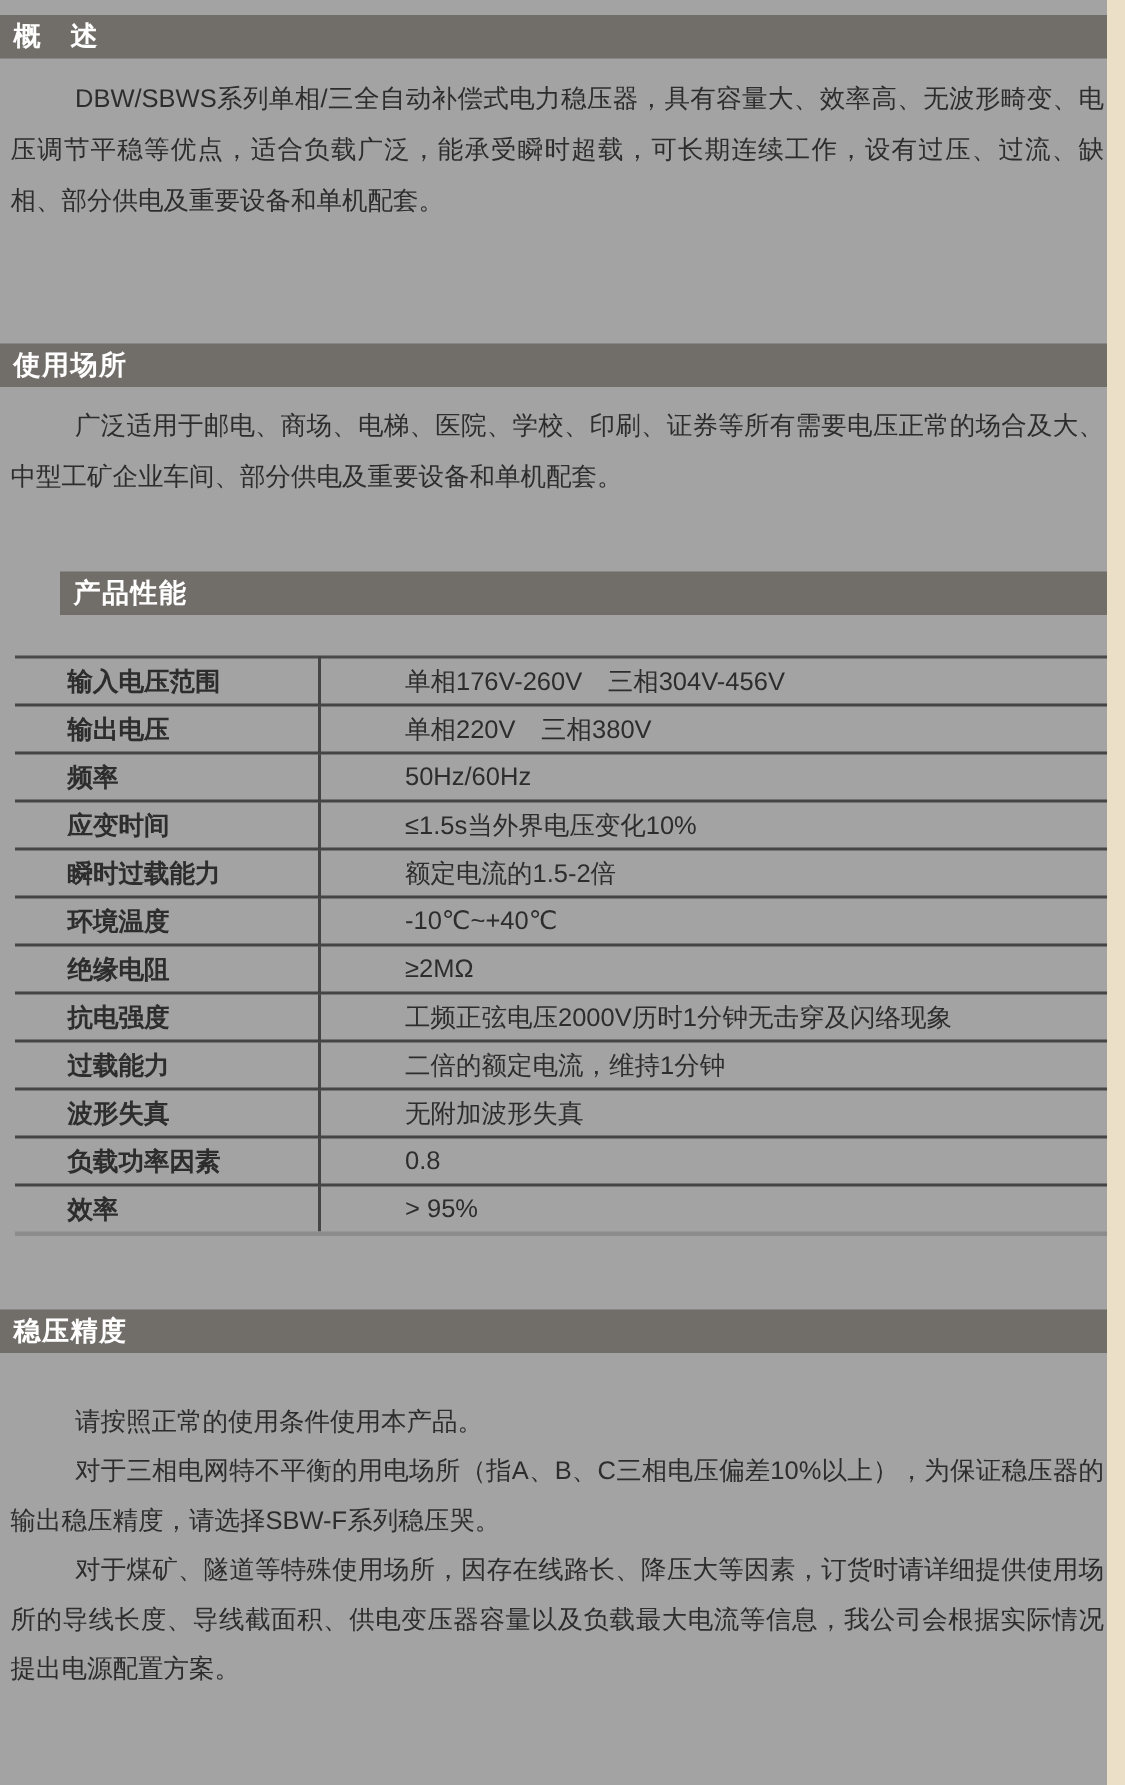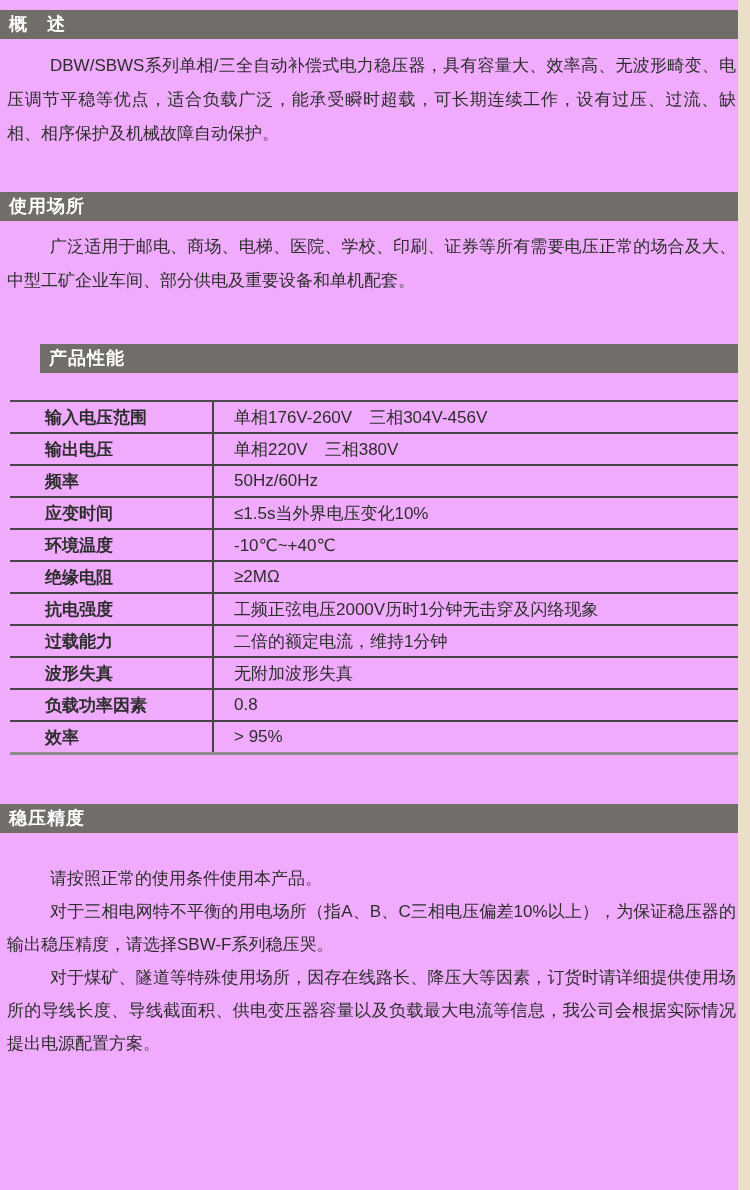--- a/index.html
+++ b/index.html
@@ -9,21 +9,21 @@
   }
   body {
     width: 750px;
     height: 1190px;
     font-family: "Liberation Sans", "DejaVu Sans", sans-serif;
   }
   .page {
     position: relative;
     width: 750px;
     height: 1190px;
-    background: #f0abfc;
+    background: #a3a3a3;
     overflow: hidden;
   }
   .side-strip {
     position: absolute;
     top: 0;
     right: 0;
     width: 12px;
     height: 1190px;
     background: #ebdfc7;
   }
@@ -33,21 +33,21 @@
     height: 29px;
     line-height: 29px;
     background: #716d69;
     color: #ffffff;
     font-size: 18px;
     font-weight: bold;
     padding-left: 9px;
     letter-spacing: 1px;
   }
   .bar-overview  { margin-top: 10px; }
-  .bar-usage     { margin-top: 41px; }
+  .bar-usage     { margin-top: 78px; }
   .bar-perf      { margin-top: 46px; margin-left: 40px; }
   .bar-selection { margin-top: 49px; }
   .para {
     margin: 0 14px 0 7px;
     font-size: 17px;
     line-height: 34px;
     color: #2d2d2d;
     text-align: justify;
     text-indent: 43px;
   }
@@ -74,35 +74,35 @@
   }
   .spec-table tr:last-child td { border-bottom: none; }
   .spec-table td.label-cell {
     width: 203px;
     padding-left: 35px;
     border-right: 2px solid #454545;
     box-sizing: border-box;
     font-weight: bold;
   }
   .spec-table td.value-cell {
-    padding-left: 20px;
+    padding-left: 56px;
   }
 </style>
 </head>
 <body>
 
 <div class="page">
 
   <div class="side-strip"></div>
 
   <section>
     <div class="section-bar bar-overview">
       <span>概　述</span>
     </div>
-    <p class="para para-overview">DBW/SBWS系列单相/三全自动补偿式电力稳压器，具有容量大、效率高、无波形畸变、电压调节平稳等优点，适合负载广泛，能承受瞬时超载，可长期连续工作，设有过压、过流、缺相、相序保护及机械故障自动保护。</p>
+    <p class="para para-overview">DBW/SBWS系列单相/三全自动补偿式电力稳压器，具有容量大、效率高、无波形畸变、电压调节平稳等优点，适合负载广泛，能承受瞬时超载，可长期连续工作，设有过压、过流、缺相、部分供电及重要设备和单机配套。</p>
   </section>
 
   <section>
     <div class="section-bar bar-usage">
       <span>使用场所</span>
     </div>
     <p class="para para-usage">广泛适用于邮电、商场、电梯、医院、学校、印刷、证券等所有需要电压正常的场合及大、中型工矿企业车间、部分供电及重要设备和单机配套。</p>
   </section>
 
   <section>
@@ -126,20 +126,24 @@
           <tr>
             <td class="label-cell">频率</td>
             <td class="value-cell">50Hz/60Hz</td>
           </tr>
 
           <tr>
             <td class="label-cell">应变时间</td>
             <td class="value-cell">≤1.5s当外界电压变化10%</td>
           </tr>
 
+          <tr>
+            <td class="label-cell">瞬时过载能力</td>
+            <td class="value-cell">额定电流的1.5-2倍</td>
+          </tr>
 
           <tr>
             <td class="label-cell">环境温度</td>
             <td class="value-cell">-10℃~+40℃</td>
           </tr>
 
           <tr>
             <td class="label-cell">绝缘电阻</td>
             <td class="value-cell">≥2MΩ</td>
           </tr>

